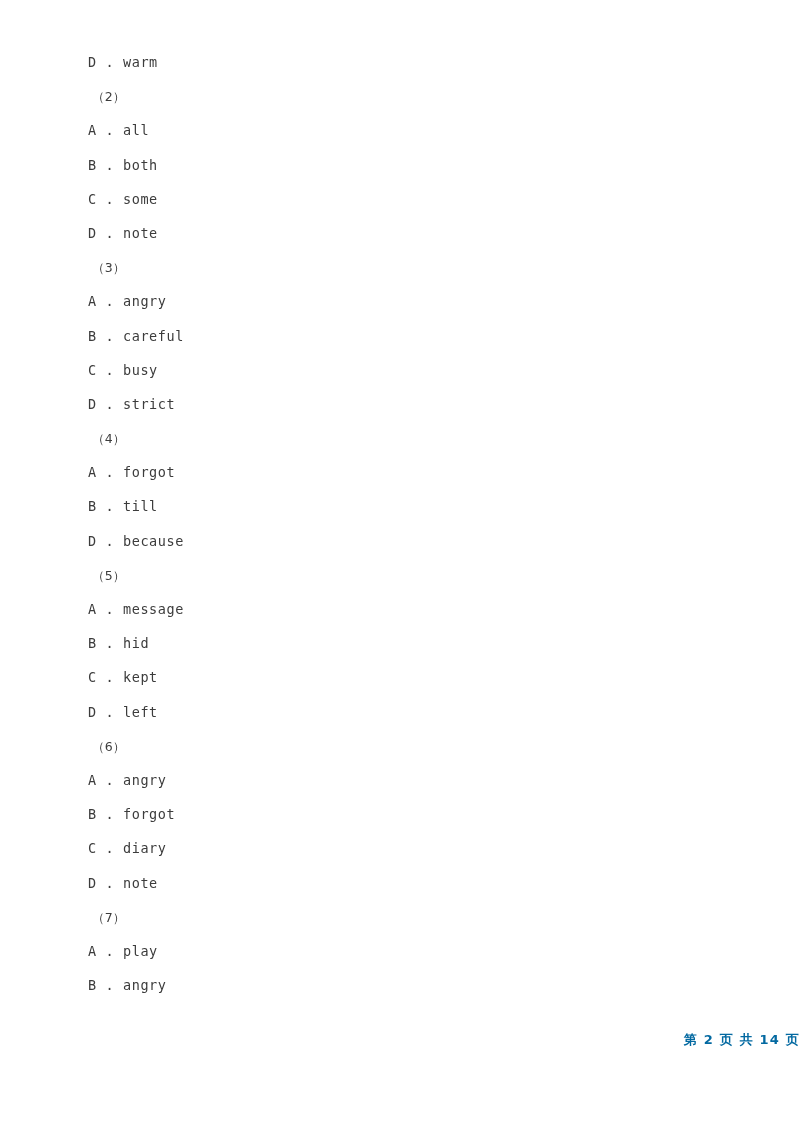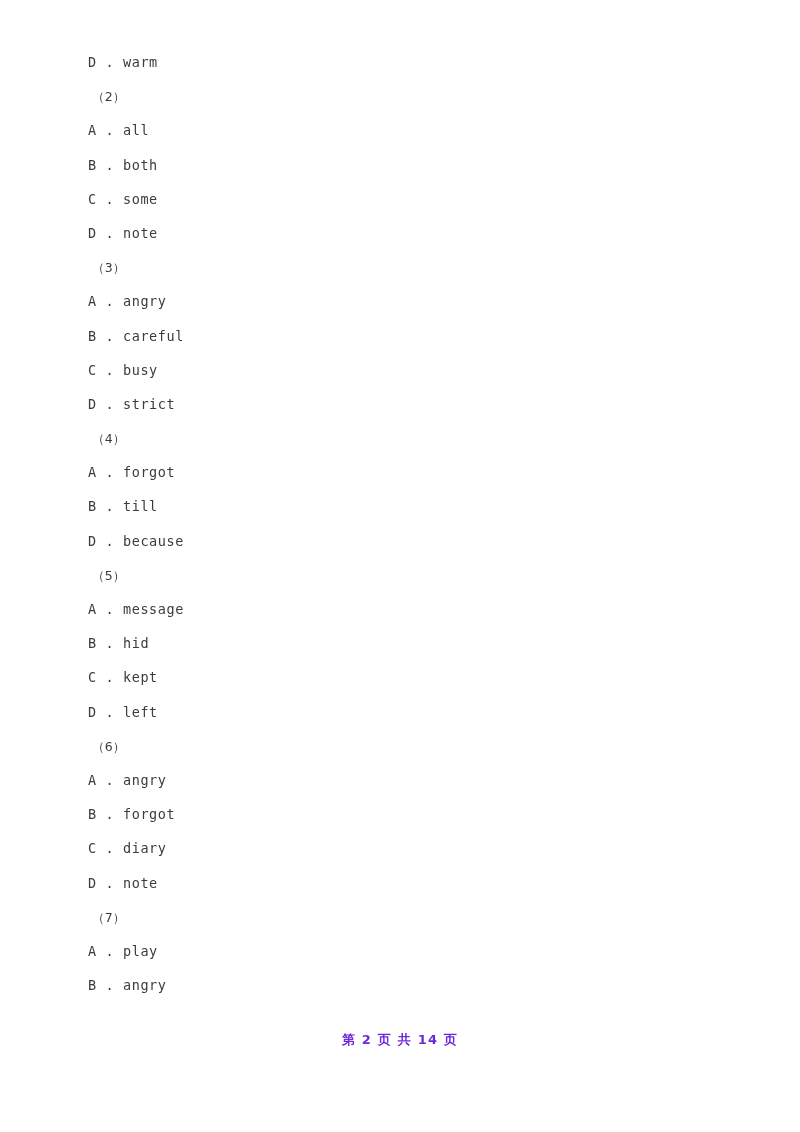--- a/index.html
+++ b/index.html
@@ -52,25 +52,25 @@
     display: inline;
   }
   .opt-text {
     display: inline;
   }
   .footer {
     position: absolute;
     left: 0;
     top: 1031px;
     width: 800px;
-    text-align: center;
+    text-align: right;
     font-family: "DejaVu Sans", "Liberation Sans", sans-serif;
     font-size: 13px;
     font-weight: bold;
-    color: #6d28d9;
+    color: #0369a1;
     letter-spacing: 1.2px;
     white-space: pre;
   }
 </style>
 </head>
 <body>
 
 <div class="page">
 
   <div class="content" id="content-root" style="padding-top: 45px;">

